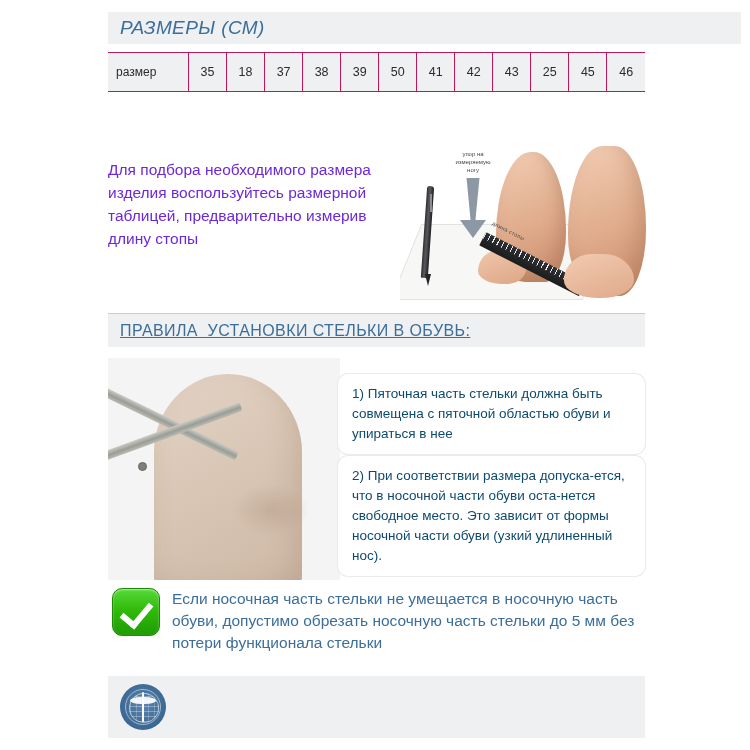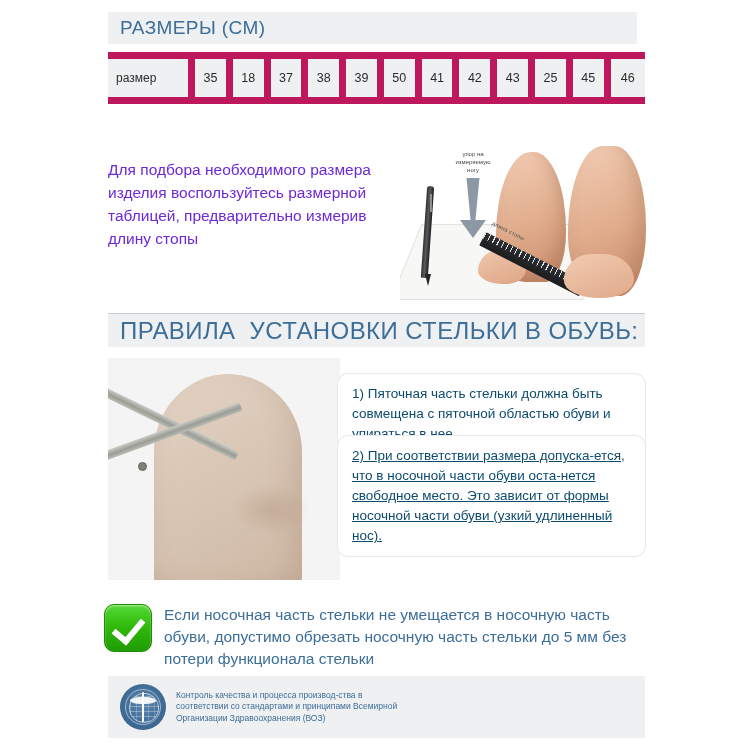--- a/index.html
+++ b/index.html
@@ -36,36 +36,37 @@
     font-size: 19px;
     letter-spacing: .4px;
     color: #3c6e99;
     padding-left: 12px;
     white-space: pre;
   }
 
   
   #sizes-header {
     left: 108px; top: 12px;
-    width: 529px; height: 32px;
+    width: 633px; height: 32px;
     border-top: none;
+    font-style: italic;
   }
   #sizes-header .band-title { font-size: 19px; font-weight: 400; }
 
   
   #size-table {
     position: absolute;
     left: 108px; top: 52px;
     width: 537px;
     border-collapse: collapse;
     table-layout: fixed;
     font-family: "Liberation Sans", sans-serif;
   }
   #size-table td {
-    border: 7px solid #be185d;
+    border: 1px solid #be185d;
     text-align: center;
     color: #2b2b2b;
     font-size: 12.5px;
     padding: 4px 0;
   }
   #size-table tr.row-sizes td {
     background: #eef0f2;
     height: 30px;
   }
   #size-table tr.row-length td {
@@ -205,21 +206,21 @@
     width: 70px; height: 44px;
     background: linear-gradient(160deg,#f2cbb1,#dfa98a);
     border-radius: 42% 46% 50% 54% / 64% 64% 44% 42%;
   }
 
   
   #rules-header {
     left: 108px; top: 313px;
     width: 537px; height: 34px;
   }
-  #rules-header .band-title { font-size: 24px; }
+  #rules-header .band-title { font-size: 16px; text-decoration: underline; }
 
   
   #insole-photo {
     position: absolute;
     left: 108px; top: 358px;
     width: 232px; height: 222px;
     background: #f4f4f4;
     overflow: hidden;
   }
   .insole-shape {
@@ -270,30 +271,29 @@
     background: #ffffff;
     border-radius: 10px;
     box-sizing: border-box;
     padding: 10px 14px 10px 14px;
     font-size: 13.5px;
     line-height: 20px;
     color: #0c4a6e;
     box-shadow: 0 0 0 1px #e9ebec;
   }
   #info-card-1 { top: 374px; width: 307px; }
-  #info-card-2 { top: 436px; width: 307px; text-decoration: underline; }
+  #info-card-2 { top: 456px; width: 307px; }
 
   
   #tip-row {
     position: absolute;
-    left: 104px; top: 588px;
+    left: 112px; top: 588px;
     width: 537px; height: 62px;
     display: flex;
     align-items: flex-start;
-    margin-top: 16px;
   }
   .check-badge {
     width: 46px; height: 46px;
     flex: 0 0 46px;
     border-radius: 10px;
     background: linear-gradient(180deg,#56d93a 0%,#2fb908 48%,#1f9c05 100%);
     border: 1px solid #1d8c05;
     position: relative;
     box-shadow: inset 0 1px 2px rgba(255,255,255,.55);
   }
@@ -476,17 +476,16 @@
     <div id="tip-text">Если носочная часть стельки не умещается в носочную часть обуви, допустимо обрезать носочную часть стельки до 5 мм без потери  функционала стельки</div>
   </div>
 
   <div id="footer">
     <div class="cert" id="cert-who">
       <div class="who-emblem">
         <div class="who-globe"></div>
         <div class="who-wings"></div>
         <div class="who-rod"></div>
       </div>
-      <div class="cert-text">Контроль качества и процесса производ-ства в соответствии со стандартами и принципами Всемирной Организации Здравоохранения (ВОЗ)</div>
     </div>
   </div>
 
 </div>
 
 </body></html>

